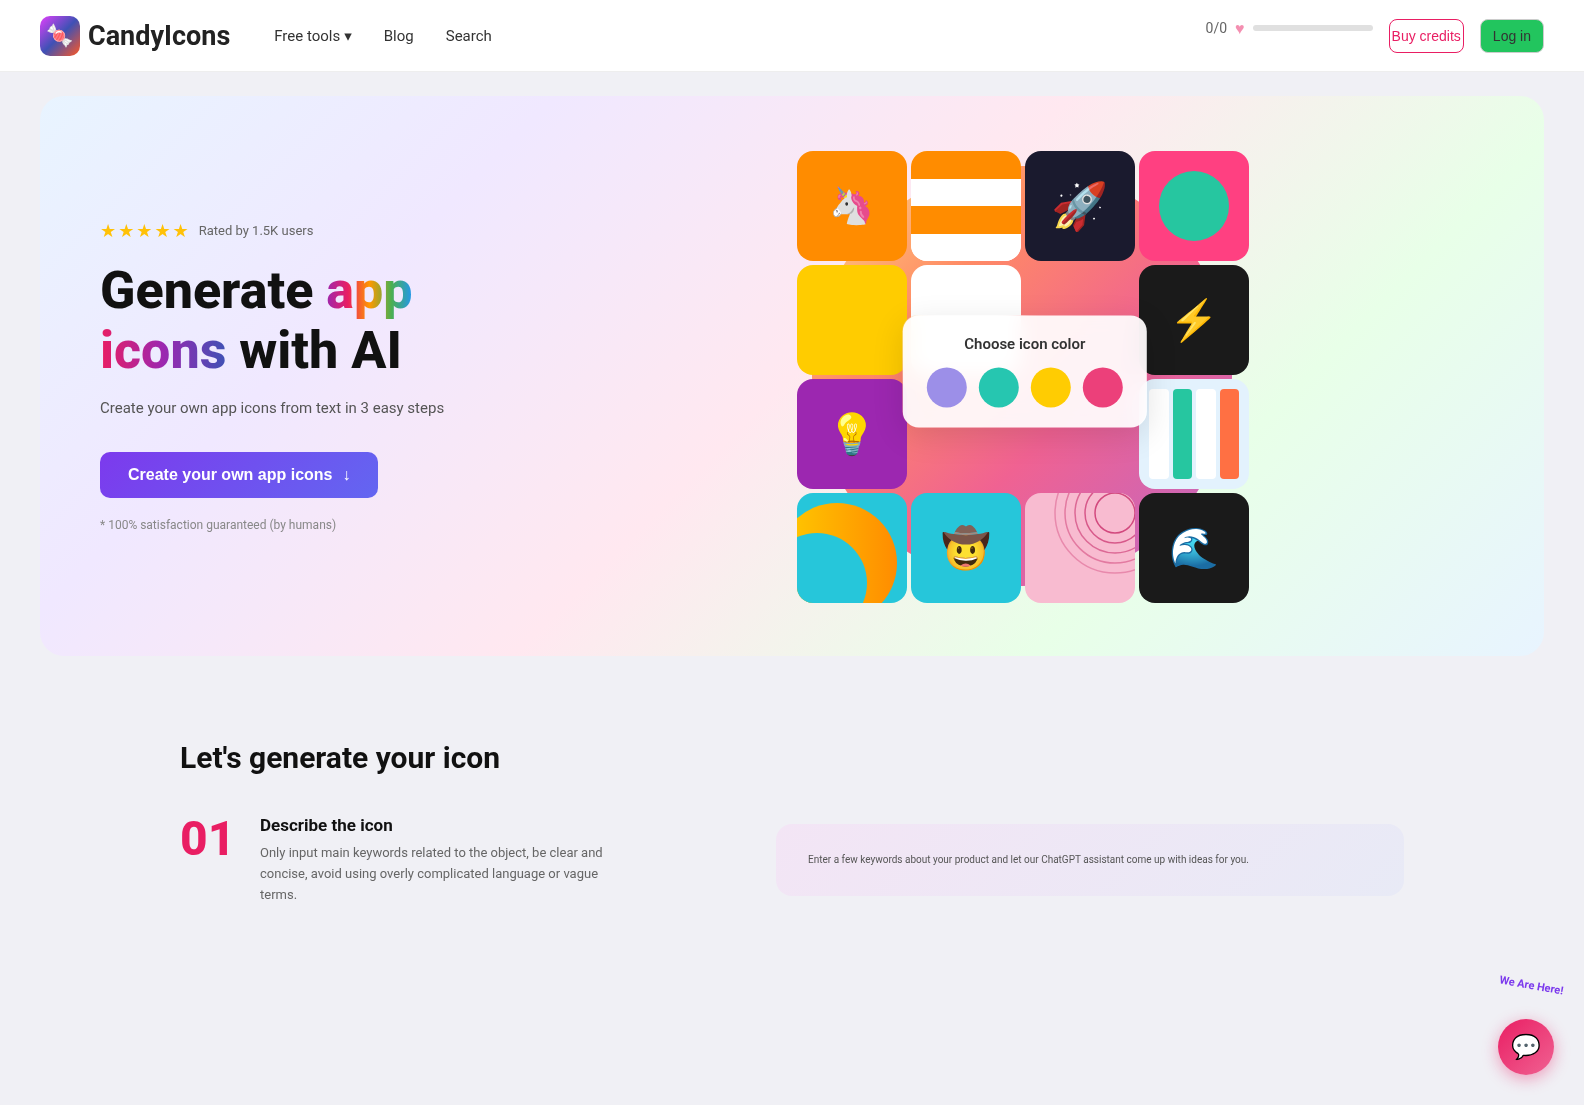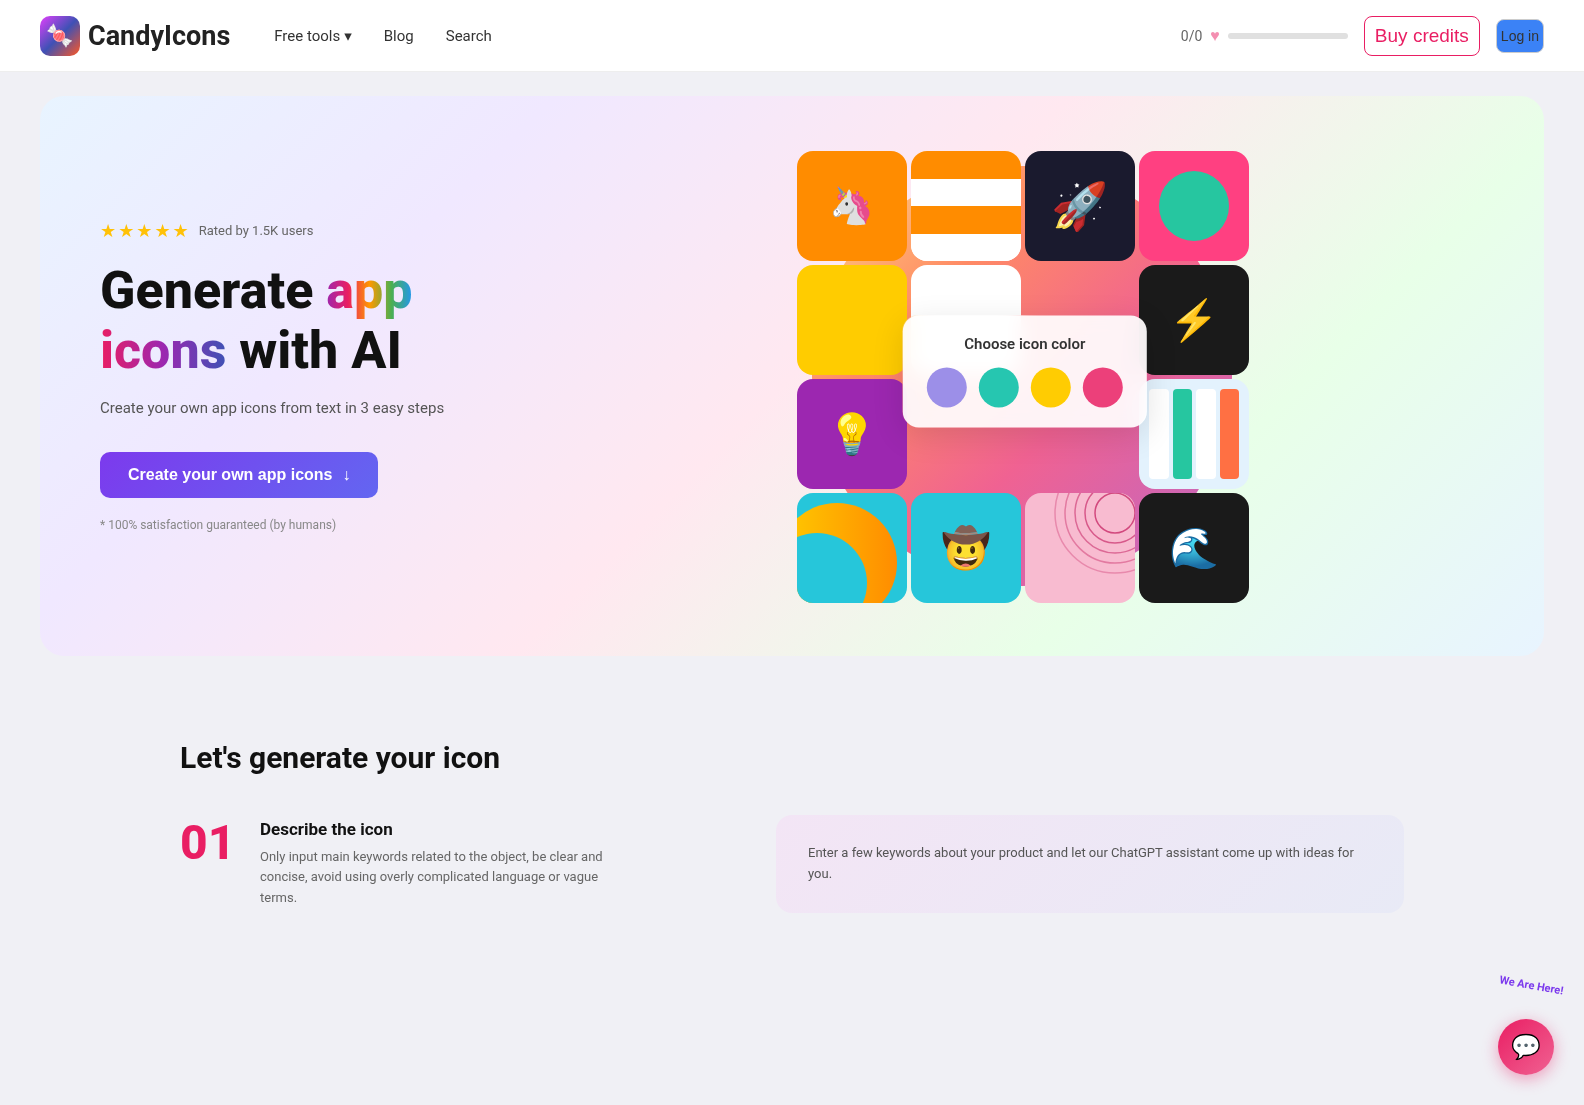--- a/index.html
+++ b/index.html
@@ -43,46 +43,46 @@
     }
     .nav-link {
       display: flex; align-items: center; gap: 4px;
       padding: 6px 12px;
       text-decoration: none;
       color: #333;
       font-size: 15px;
       border-radius: 6px;
     }
     .nav-right {
-      display: flex; align-items: center; gap: 16px;
+      display: flex; align-items: flex-start; gap: 16px;
     }
     .credits-info {
       display: flex; align-items: center; gap: 8px;
       font-size: 14px; color: #666;
     }
     .credits-bar {
       width: 120px; height: 6px;
       background: #e0e0e0; border-radius: 3px;
     }
     .heart-icon { color: #f48fb1; font-size: 16px; }
     .btn-buy-credits {
       border: 1.5px solid #e91e63;
       color: #e91e63;
       background: #fff;
-      padding: 8px 10px;
+      padding: 8px 2px;
       border-radius: 8px;
-      font-size: 19px;
+      font-size: 14px;
       font-weight: 500;
       cursor: pointer;
     }
     .btn-login {
       border: 1.5px solid #ccc;
       color: #333;
-      background: #3b82f6;
-      padding: 8px 4px;
+      background: #22c55e;
+      padding: 8px 12px;
       border-radius: 8px;
       font-size: 14px;
       font-weight: 500;
       cursor: pointer;
     }
 
     
     .hero {
       margin: 24px 40px;
       border-radius: 24px;
@@ -268,21 +268,21 @@
       border-radius: 16px;
       padding: 28px 32px;
     }
     .ideas-title {
       font-size: 17px;
       font-weight: 700;
       color: #111;
       margin-bottom: 8px;
     }
     .ideas-desc {
-      font-size: 13px;
+      font-size: 10px;
       color: #555;
       line-height: 1.6;
     }
 
     
     ::-webkit-scrollbar { width: 8px; }
     ::-webkit-scrollbar-track { background: #f0f0f0; }
     ::-webkit-scrollbar-thumb { background: #ccc; border-radius: 4px; }
 
     

